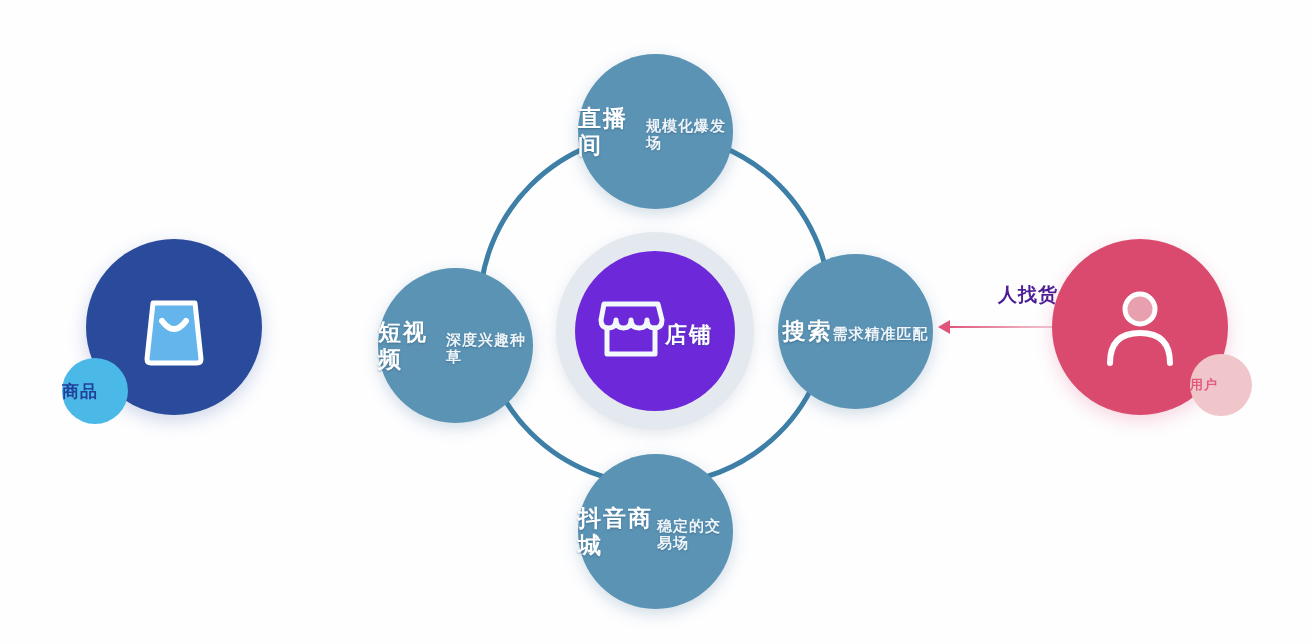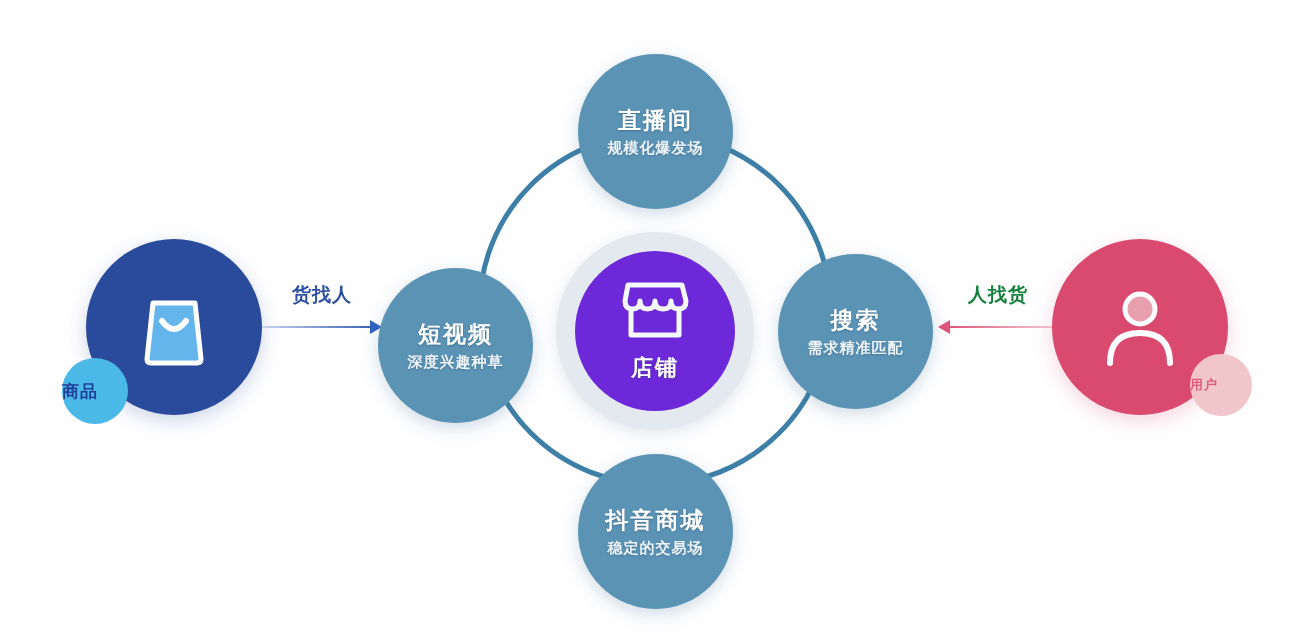--- a/index.html
+++ b/index.html
@@ -18,21 +18,20 @@
     width: 1310px;
     height: 644px;
     background: #fefeff;
   }
 
   
   .circle {
     position: absolute;
     border-radius: 50%;
     display: flex;
-    flex-direction: column;
     align-items: center;
     justify-content: center;
     box-sizing: border-box;
   }
 
   
   .endpoint {
     width: 176px;
     height: 176px;
   }
@@ -91,21 +90,21 @@
   .arrow-label {
     position: absolute;
     top: 0;
     width: 100%;
     text-align: center;
     font-size: 19px;
     font-weight: bold;
     letter-spacing: 1px;
   }
   #arrow-left-group .arrow-label { color: #2c4fa0; }
-  #arrow-right-group .arrow-label { color: #15803d; }
+  #arrow-right-group .arrow-label { color: #4c1d95; text-align: right; }
   .arrow-shaft {
     position: absolute;
     top: 44px;
     height: 2px;
     width: 110px;
   }
   #arrow-left-group .arrow-shaft {
     left: 0;
     background: linear-gradient(to right, #c9d4ec 0%, #3a63b8 100%);
   }
@@ -209,25 +208,20 @@
       <svg width="74" height="80" viewBox="0 0 74 80" aria-hidden="true">
         <path d="M16 16 L58 16 L64 72 Q64 76 60 76 L14 76 Q10 76 10 72 Z" fill="#64b5ec" stroke="#ffffff" stroke-width="5" stroke-linejoin="round"></path>
         <path d="M25 34 Q37 50 49 34" fill="none" stroke="#ffffff" stroke-width="6" stroke-linecap="round"></path>
       </svg>
     </span>
   </div>
   <div class="badge" id="goods-badge">
     <span>商品</span>
   </div>
 
-  <div class="arrow-group" id="arrow-left-group">
-    <div class="arrow-label">货找人</div>
-    <div class="arrow-shaft"></div>
-    <div class="arrow-head" id="arrow-left-head"></div>
-  </div>
 
   <div id="ring"></div>
 
   <div class="circle node" id="node-top">
     <div class="node-title">直播间</div>
     <div class="node-sub">规模化爆发场</div>
   </div>
 
   <div class="circle node" id="node-left">
     <div class="node-title">短视频</div>

